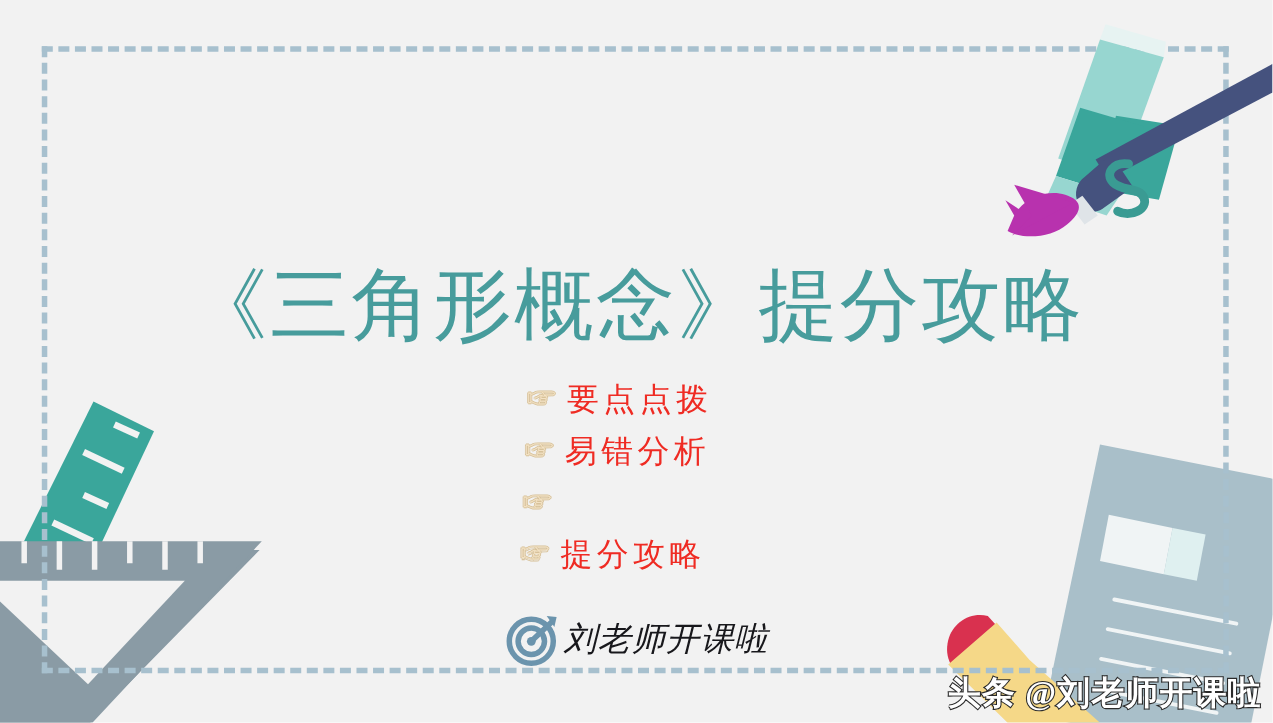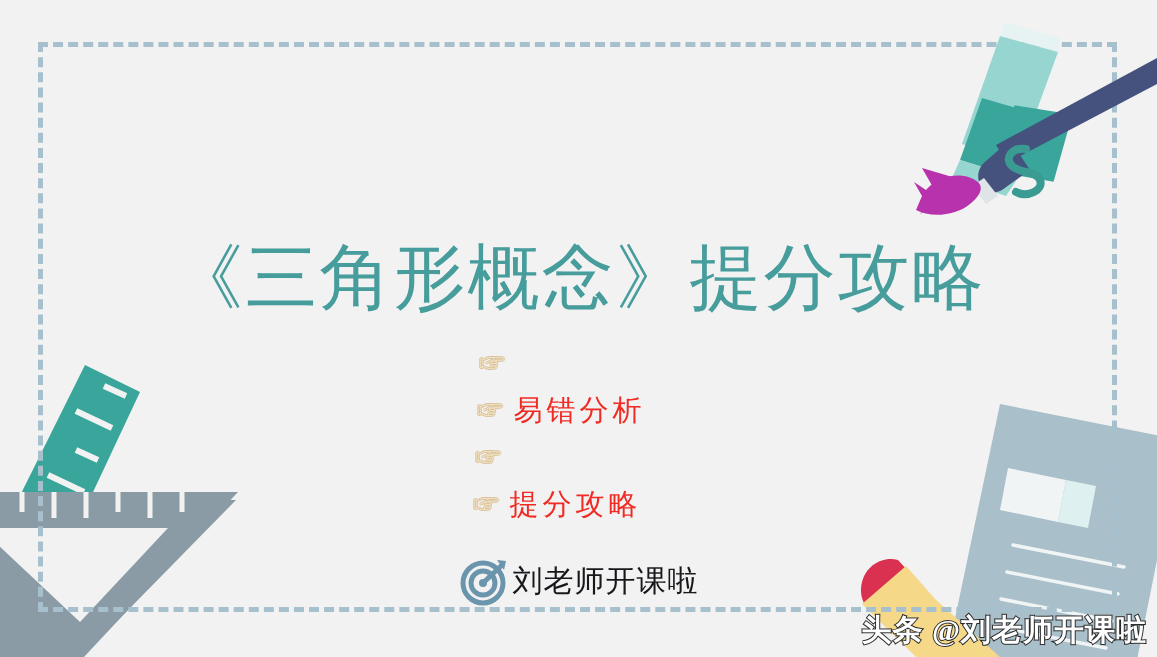--- a/index.html
+++ b/index.html
@@ -103,20 +103,21 @@
   .signature {
     position: absolute;
     left: 0;
     right: 0;
     top: 556px;
     display: flex;
     justify-content: center;
     align-items: center;
     gap: 4px;
     z-index: 7;
+    font-style: italic;
   }
   .sig-name {
     font-size: 30px;
     color: #18181c;
     letter-spacing: 1px;
     font-family: "Liberation Serif", "DejaVu Serif", serif;
   }
 
   
   .watermark {
@@ -227,20 +228,21 @@
                C 1044,190 1028,198 1016,192" fill="none" stroke="#3a9b93" stroke-width="8" stroke-linecap="round" stroke-linejoin="round"></path>
     </g>
   </svg>
 
   <div class="title">《三角形概念》提分攻略</div>
 
   <div class="bullets">
 
     <div class="bullet-row">
       <span class="bullet-hand">☞</span>
+      <span class="bullet-label">要点点拨</span>
     </div>
 
     <div class="bullet-row">
       <span class="bullet-hand">☞</span>
       <span class="bullet-label">易错分析</span>
     </div>
 
     <div class="bullet-row">
       <span class="bullet-hand">☞</span>
     </div>

